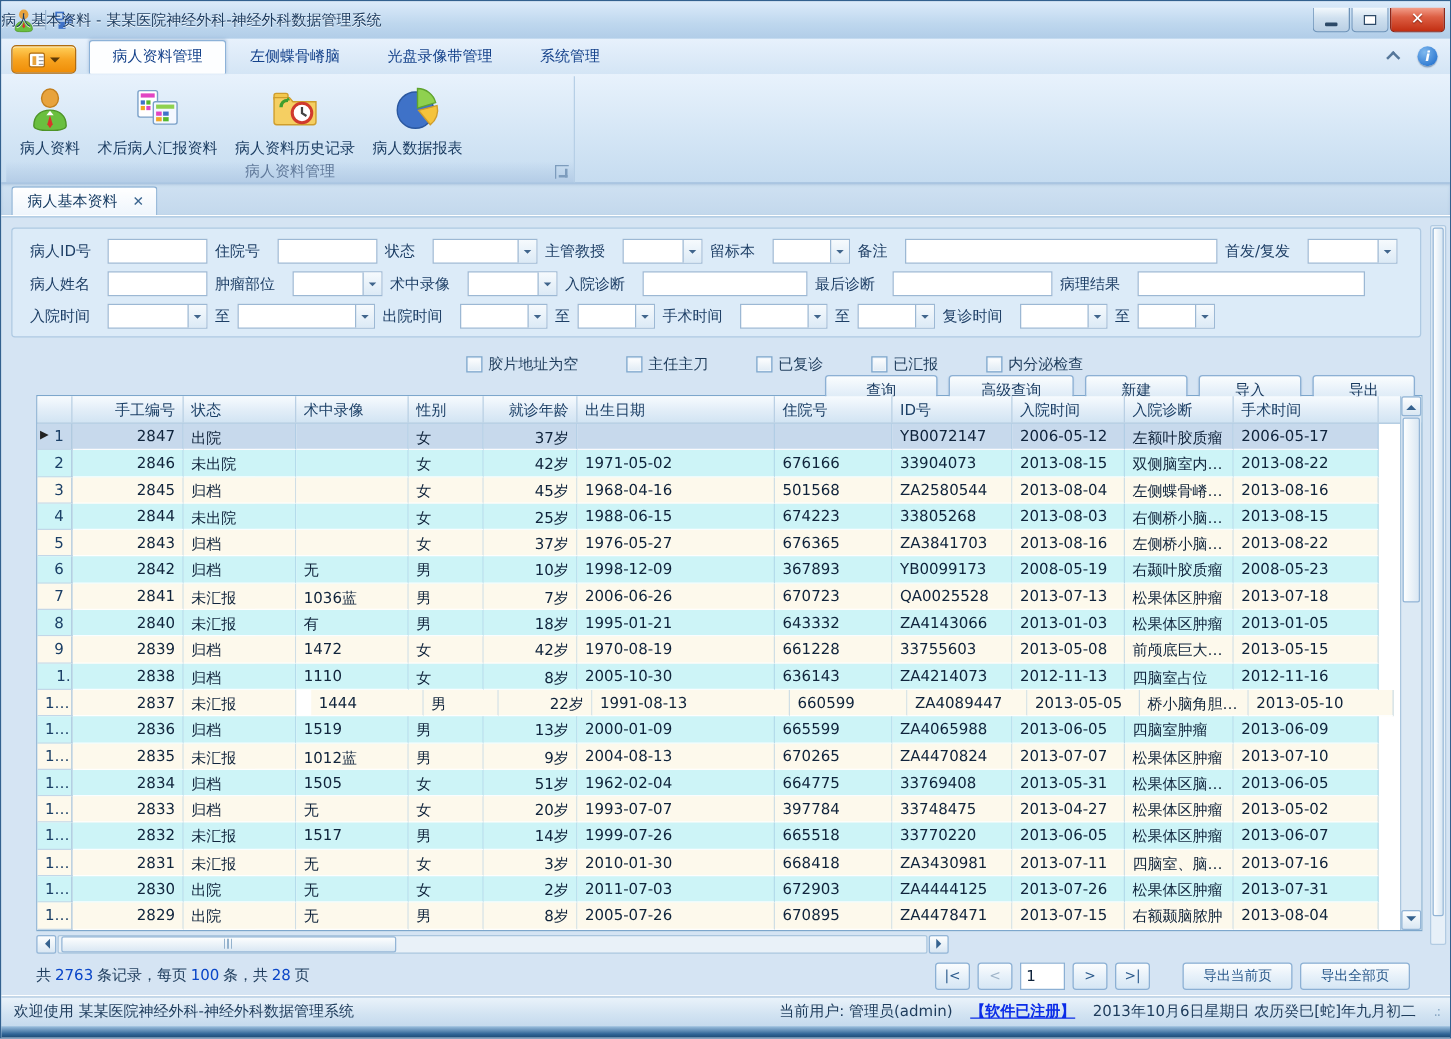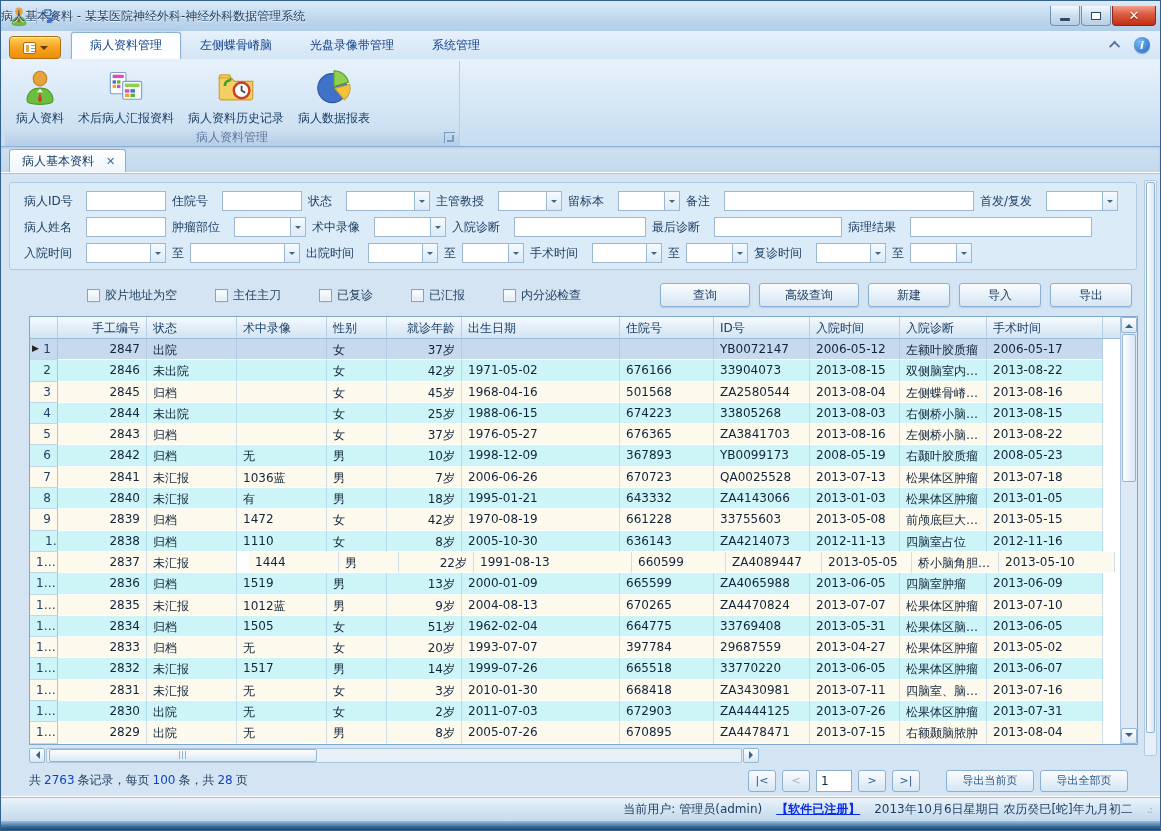--- a/index.html
+++ b/index.html
@@ -59,21 +59,21 @@
   .pagescroll .pthumb { position:absolute; left:1px; right:1px; top:1px; height:96%; border-radius:2px; background:linear-gradient(90deg,#fdfefe,#d9e7f3); border:1px solid #93b5d6; }
 
   .filterpanel { width:1128px; height:88px; background:#dcebf8; border:1px solid #aec9e2; border-radius:3px; padding:7px 0 0 14px; }
   .frow { display:flex; align-items:center; height:22px; margin-bottom:4px; white-space:nowrap; }
   .flabel { display:inline-block; text-align:left; color:#1e3f66; }
   .tbox { height:20px; background:#fff; border:1px solid #9cb8d4; display:inline-flex; }
   .tbox .fill { flex:1; }
   .combo-arrow { width:15px; border-left:1px solid #9cb8d4; background:linear-gradient(#f6fafd,#dceaf6); display:flex; align-items:center; justify-content:center; }
   .combo-arrow i { width:0; height:0; border:3.5px solid transparent; border-top-color:#40658c; margin-top:4px; }
 
-  .toolrow { margin-top:13px; height:24px; display:flex; align-items:center; }
+  .toolrow { margin-top:13px; height:24px; display:flex; align-items:center;flex-direction:column; }
   .cbwrap { display:flex; gap:38px; margin-left:78px; }
   .cbitem { display:flex; align-items:center; gap:5px; }
   .cbbox { width:13px; height:13px; border:1px solid #7ea6cc; background:linear-gradient(#ffffff,#dfeaf4); box-shadow:inset 0 0 0 1px #eef5fb; }
   .btns { margin-left:auto; display:flex; gap:9px; margin-right:20px; }
   .sbtn { height:24px; border:1px solid #8cb0d4; border-radius:3px; background:linear-gradient(#fbfdfe,#e9f2fa 45%,#d5e6f4); display:flex; align-items:center; justify-content:center; color:#17395f; box-shadow:0 1px 1px rgba(120,155,195,.35); }
 
   
   .grid { margin:9px 0 0 20px; width:1109px; border:1px solid #7da7cc; background:#fff; display:flex; flex-direction:column; }
   .ghead { display:flex; height:22px; background:linear-gradient(#f7fbfe,#e3eef8 50%,#d2e4f3); border-bottom:1px solid #9dbeda; }
   .hcell { padding:3px 6px 0; color:#1b3f66; border-right:1px solid #b9cfe4; overflow:hidden; white-space:nowrap; flex:none; }
@@ -624,21 +624,21 @@
           </div>
           <div class="grow row-cream">
             <div class="gcell rnum" style="width: 28px;">15</div>
             <div class="gcell right" style="width: 89px;">2833</div>
             <div class="gcell" style="width: 90px;">归档</div>
             <div class="gcell" style="width: 90px;">无</div>
             <div class="gcell" style="width: 60px;">女</div>
             <div class="gcell right" style="width: 75px;">20岁</div>
             <div class="gcell" style="width: 158px;">1993-07-07</div>
             <div class="gcell" style="width: 94px;">397784</div>
-            <div class="gcell" style="width: 96px;">29687559</div>
+            <div class="gcell" style="width: 96px;">33748475</div>
             <div class="gcell" style="width: 90px;">2013-04-27</div>
             <div class="gcell" style="width: 87px;">松果体区肿瘤</div>
             <div class="gcell" style="width: 116px;">2013-05-02</div>
           </div>
           <div class="grow row-cyan">
             <div class="gcell rnum" style="width: 28px;">16</div>
             <div class="gcell right" style="width: 89px;">2832</div>
             <div class="gcell" style="width: 90px;">未汇报</div>
             <div class="gcell" style="width: 90px;">1517</div>
             <div class="gcell" style="width: 60px;">男</div>
@@ -735,20 +735,21 @@
         <div class="pbtn expbtn">导出全部页</div>
       </div>
     </div>
 
     <div class="pagescroll">
         <div class="pthumb"></div>
       </div>
   </div>
 
   <div class="statusbar">
+    <span>欢迎使用 某某医院神经外科-神经外科数据管理系统</span>
     <div class="sb-right">
       <span>当前用户: 管理员(admin)</span>
       <span class="reglink">【软件已注册】</span>
       <span>2013年10月6日星期日 农历癸巳[蛇]年九月初二</span>
       <span class="gripdots">.:</span>
     </div>
   </div>
 
   <div class="frame-bottom"></div>
 </div>

